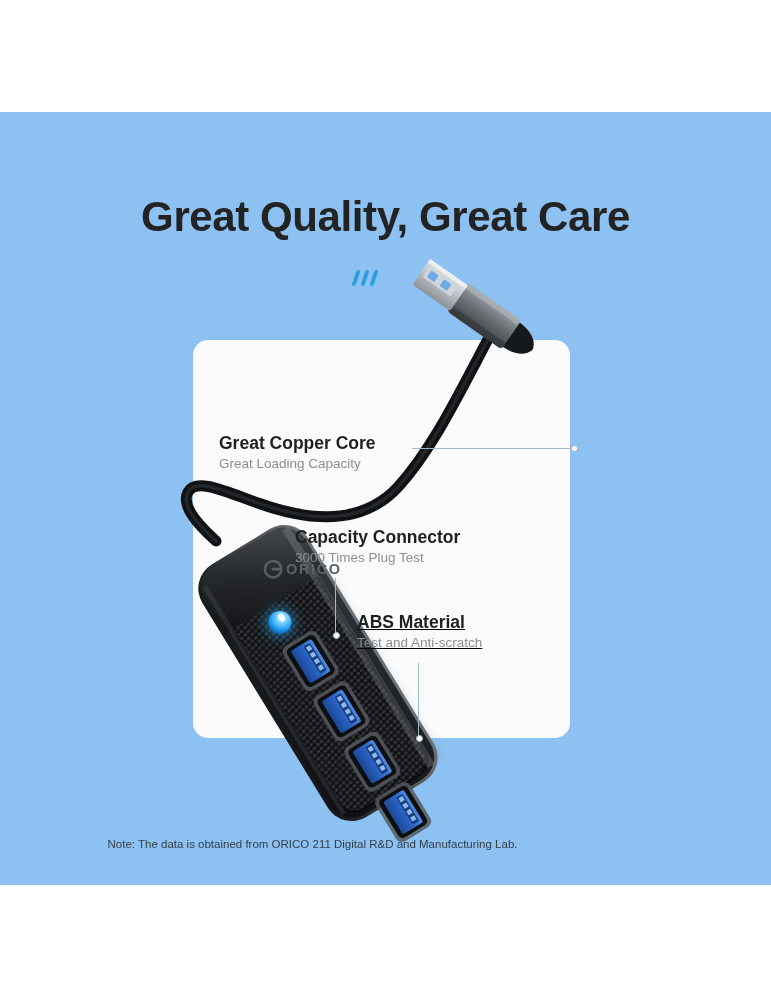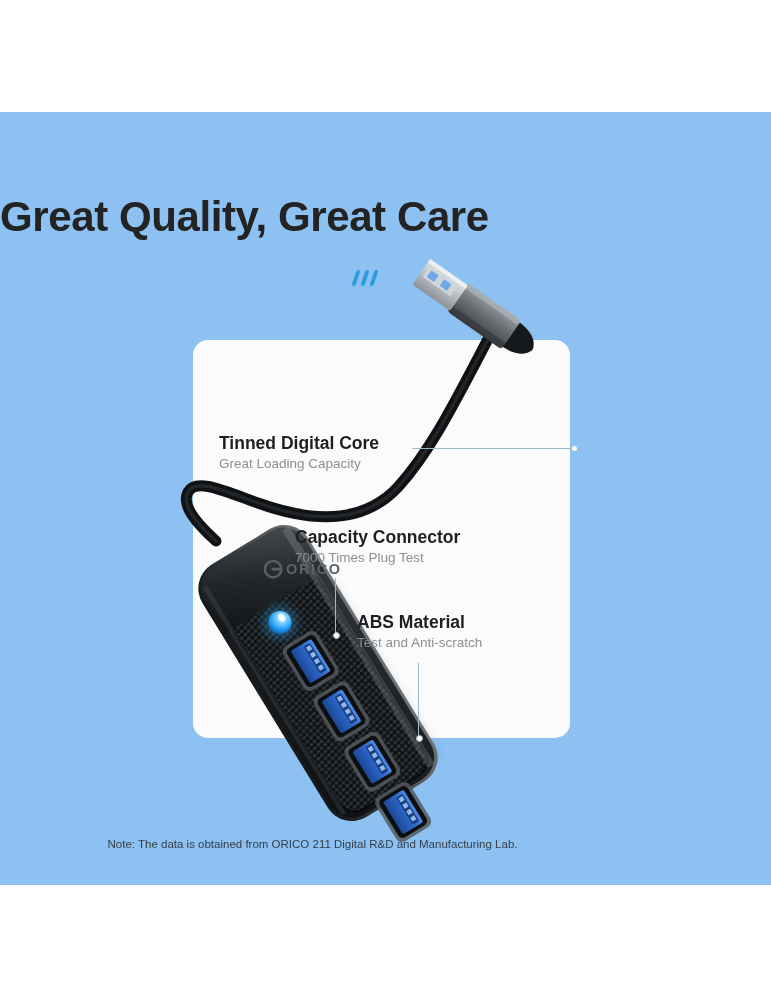--- a/index.html
+++ b/index.html
@@ -14,20 +14,21 @@
 
   
   .panel{
     position:absolute;left:0;top:112px;width:771px;height:773px;
     background:#8cc1f2;
   }
 
   
   .headline{
     position:absolute;left:0;top:193px;width:771px;
+    text-align:center;
     font-size:42px;font-weight:bold;letter-spacing:-0.4px;
     color:#232323;
     white-space:nowrap;
   }
 
   
   .slashes{position:absolute;left:352px;top:270px;width:40px;height:18px;}
   .slashes i{
     position:absolute;top:0;width:3.5px;height:16px;
     background:#2a9de0;border-radius:2px;
@@ -48,21 +49,21 @@
   .feat .ttl{
     font-size:17.5px;font-weight:bold;color:#1f1f1f;
     white-space:nowrap;line-height:1.1;
   }
   .feat .sub{
     font-size:13.5px;color:#8b8f93;white-space:nowrap;
     margin-top:4px;line-height:1.1;
   }
   #feat-copper{left:219px;top:434px;}
   #feat-connector{left:295px;top:528px;}
-  #feat-abs{left:357px;top:613px;}
+  #feat-abs{left:357px;top:613px;text-decoration:underline;}
 
   
   .lead-h{
     position:absolute;left:412px;top:448px;width:163px;height:1px;
     background:#9fb8c6;
   }
   .lead-dot{
     position:absolute;width:5px;height:5px;border-radius:50%;
     background:#fbfbfb;border:1px solid #9fb8c6;
   }
@@ -252,27 +253,27 @@
   </svg>
 
   <div class="lead-h"></div>
   <div class="lead-dot" id="dot-copper"></div>
   <div class="lead-v" id="lead-connector"></div>
   <div class="lead-dot" id="dot-connector"></div>
   <div class="lead-v" id="lead-abs"></div>
   <div class="lead-dot" id="dot-abs"></div>
 
   <div class="feat" id="feat-copper">
-    <div class="ttl">Tinned Digital Core</div>
+    <div class="ttl">Great Copper Core</div>
     <div class="sub">Great Loading Capacity</div>
   </div>
 
   <div class="feat" id="feat-connector">
     <div class="ttl">Capacity Connector</div>
-    <div class="sub">7000 Times Plug Test</div>
+    <div class="sub">3000 Times Plug Test</div>
   </div>
 
   <div class="feat" id="feat-abs">
     <div class="ttl">ABS Material</div>
     <div class="sub">Test and Anti-scratch</div>
   </div>
 
   <div class="note">Note: The data is obtained from ORICO 211 Digital R&amp;D and Manufacturing Lab.</div>
 
 </div>

